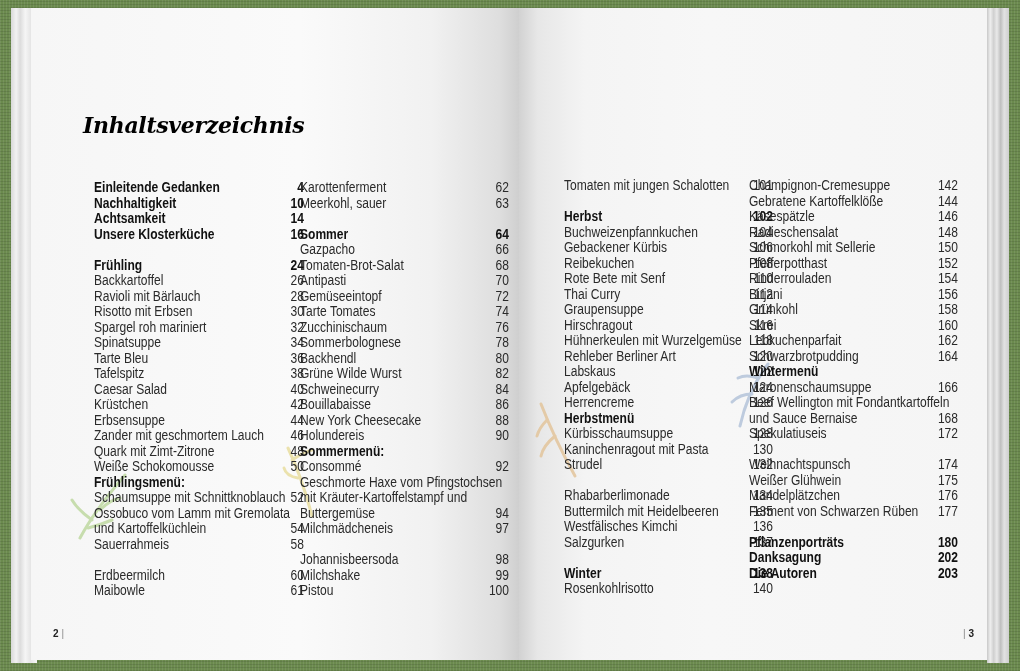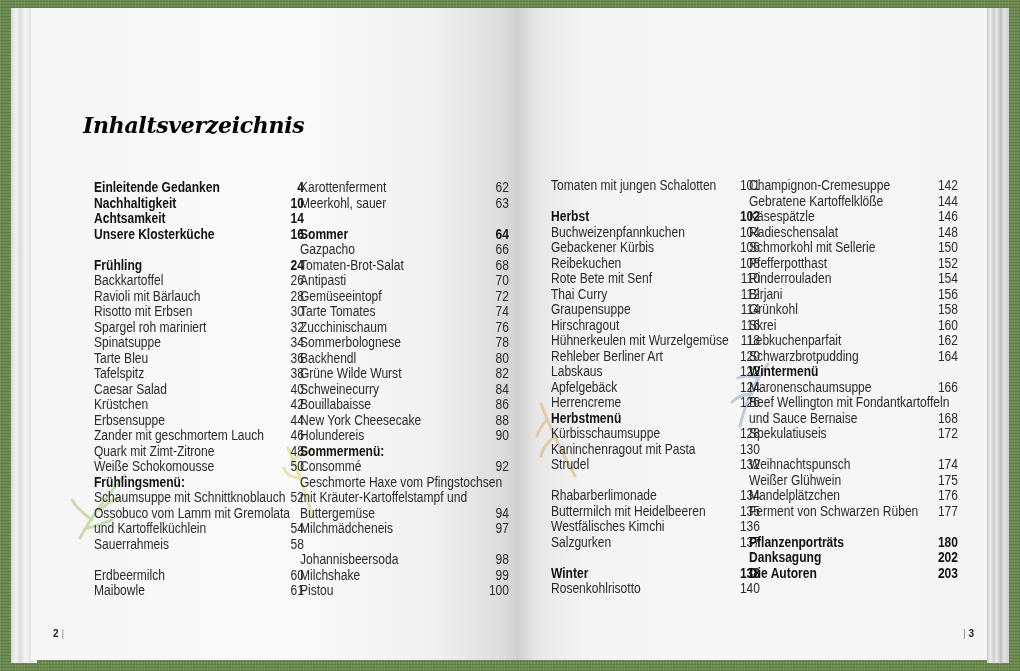--- a/index.html
+++ b/index.html
@@ -61,21 +61,21 @@
       transform: scaleX(0.86);
       transform-origin: left center;
     }
     .row .t { position: absolute; left: 0; }
     .row .n { position: absolute; right: 0; text-align: right; }
     .row.bold { font-weight: bold; color: #111; }
     .row.gap { height: 15.5px; }
 
     .col.c1 { left: 94px; top: 180px; width: 210px; }
     .col.c2 { left: 300px; top: 180px; width: 209px; }
-    .col.c3 { left: 551px; top: 178px; width: 209px; }
+    .col.c3 { left: 564px; top: 178px; width: 209px; }
     .col.c4 { left: 749px; top: 178px; width: 209px; }
 
     .pagenum {
       position: absolute; top: 628px;
       font-family: "Liberation Sans", sans-serif;
       font-size: 10px; font-weight: bold; color: #222;
     }
     .pagenum .bar { color: #888; font-weight: normal; margin: 0 3px; }
     .pn-left { left: 53px; }
     .pn-right { left: 960px; }

